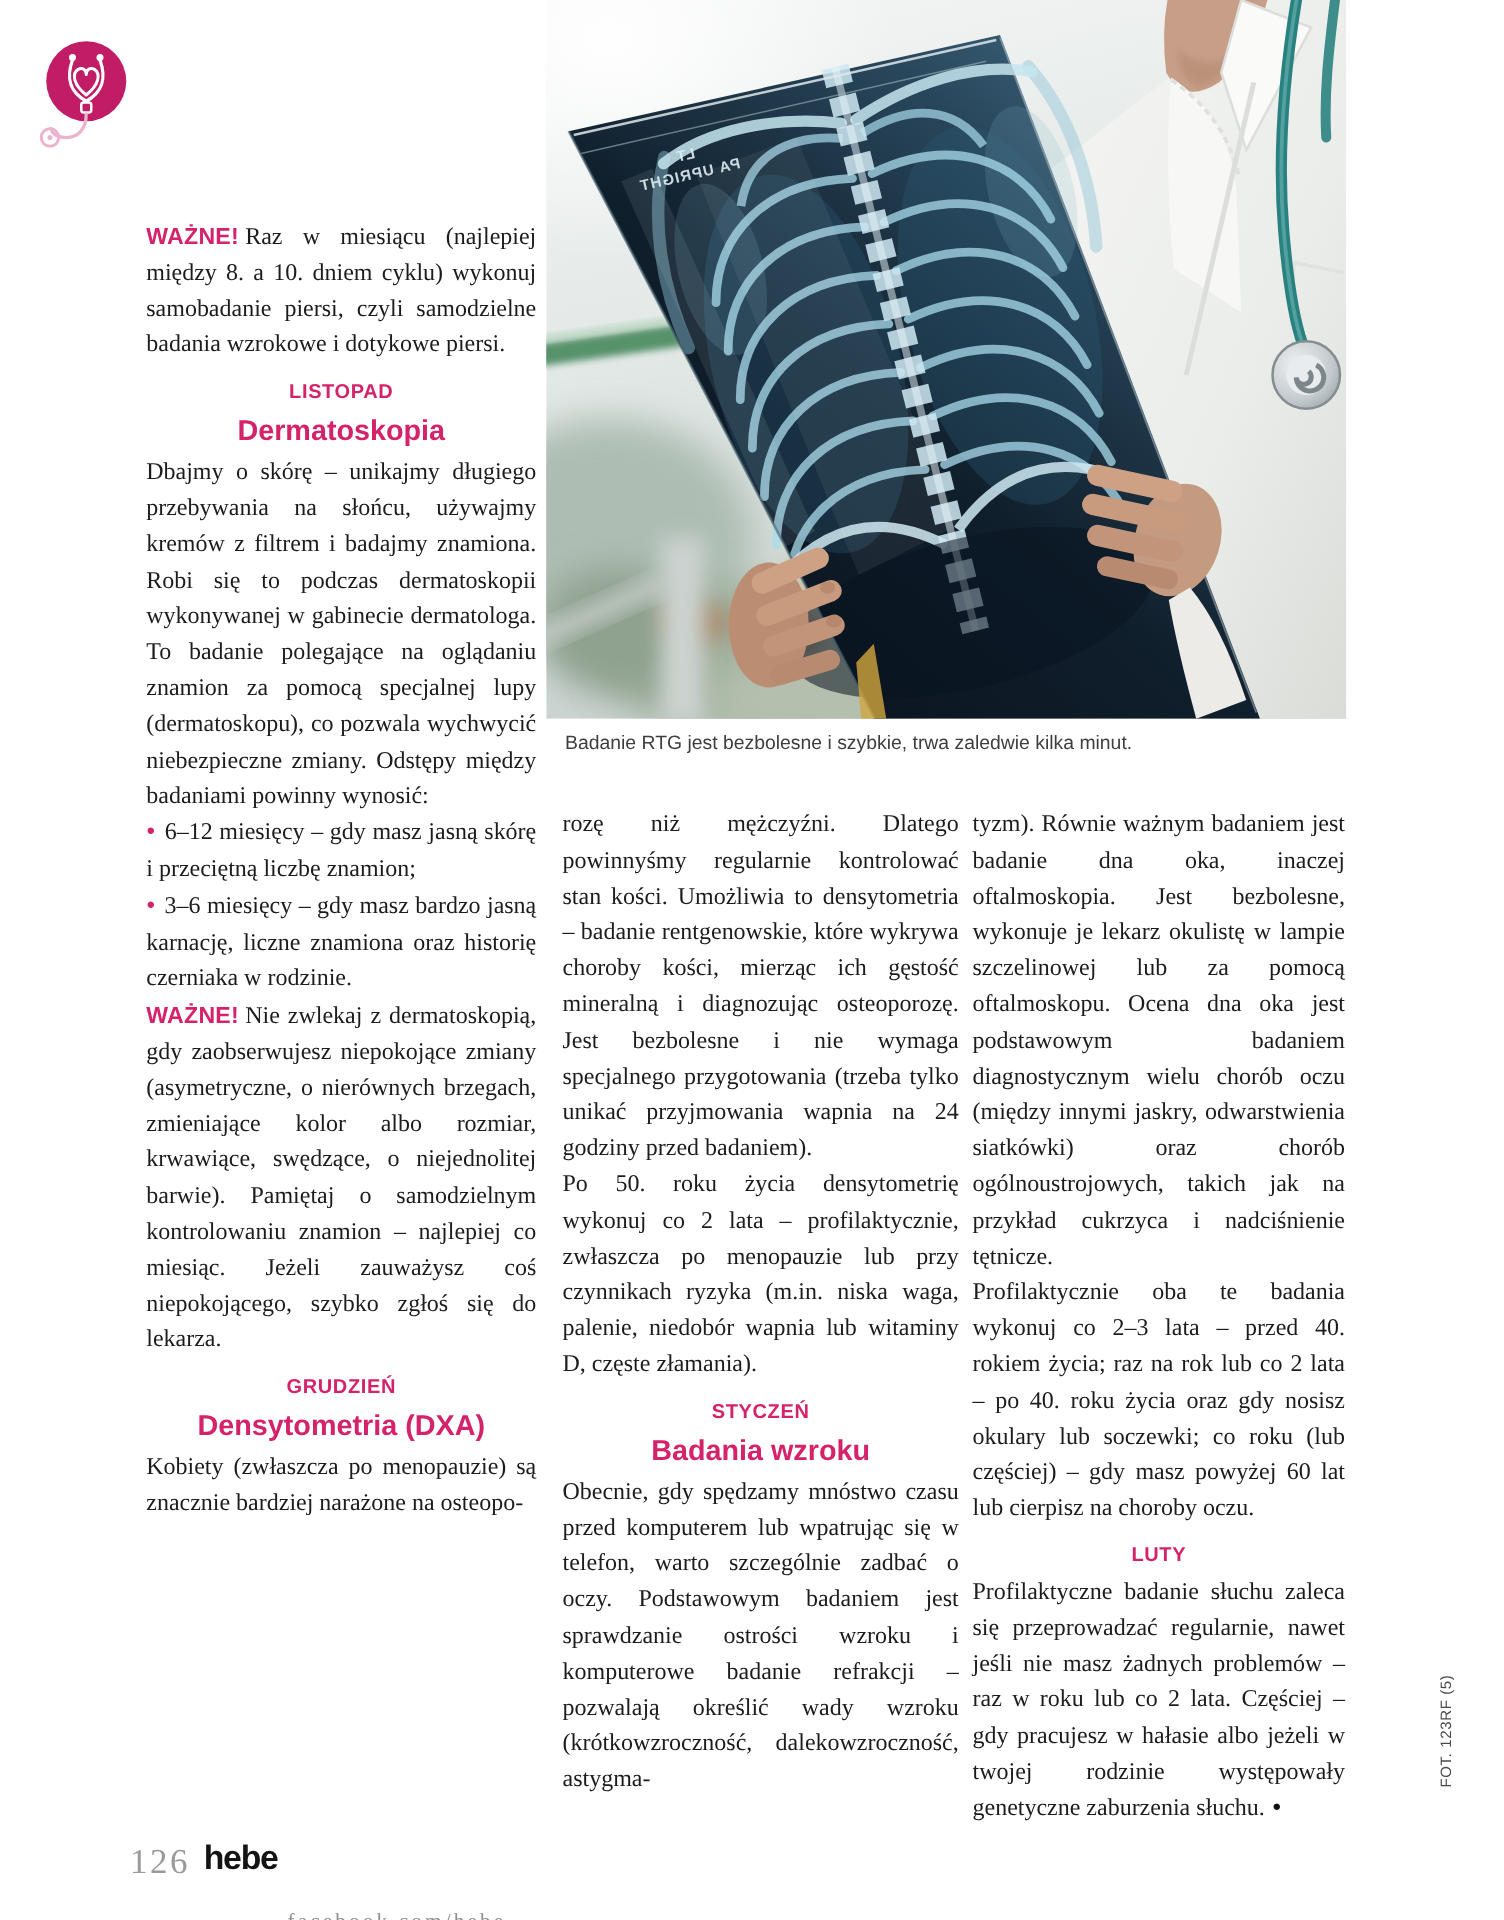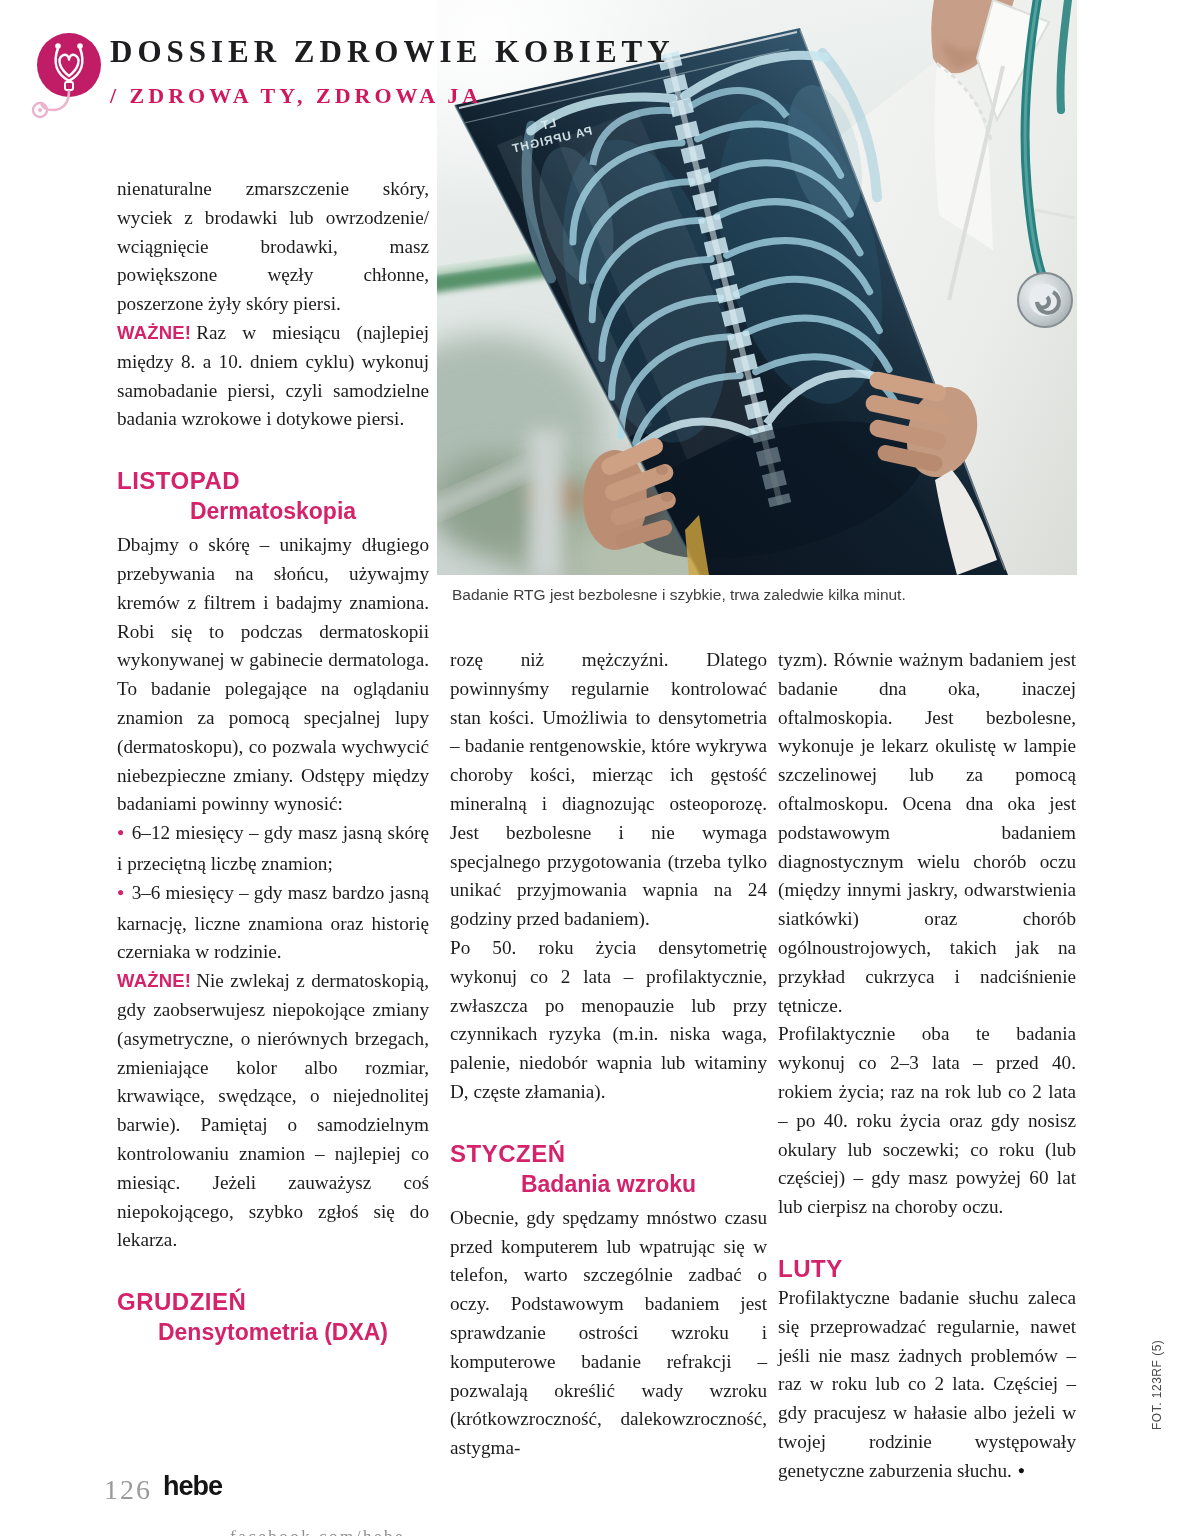--- a/index.html
+++ b/index.html
@@ -16,22 +16,22 @@
   .photo{position:absolute;left:437px;top:0;width:640px;height:575px;overflow:hidden;}
   .caption{position:absolute;left:452px;top:586px;font-family:"Liberation Sans",sans-serif;
           font-size:15.5px;color:#3e3e3e;}
   
   .col{position:absolute;font-family:"Liberation Serif",serif;font-size:19.2px;
        line-height:28.8px;color:#1c1c1c;text-align:justify;hyphens:auto;-webkit-hyphens:auto;}
   .col1{left:117px;top:175px;width:312px;}
   .col2{left:450px;top:646px;width:317px;}
   .col3{left:778px;top:646px;width:298px;}
   .col p{margin:0;}
-  .month{font-family:"Liberation Sans",sans-serif;font-weight:700;font-size:24px;
-         color:#d4226b;text-align:left;letter-spacing:0.5px;margin-top:32px;line-height:30px;}
+  .month{font-family:"Liberation Sans",sans-serif;font-weight:700;font-size:16px;
+         color:#d4226b;text-align:center;letter-spacing:0.5px;margin-top:8px;line-height:30px;}
   .month-sub{font-family:"Liberation Sans",sans-serif;font-weight:700;font-size:23px;
          color:#d4226b;text-align:center;margin-bottom:5px;line-height:30px;}
   .imp{font-family:"Liberation Sans",sans-serif;font-weight:700;color:#d4226b;
        font-size:18.5px;letter-spacing:0.2px;margin-right:5px;}
   .dot{color:#d4226b;font-size:12px;margin-right:7px;position:relative;top:-3px;}
   .endmark{color:#111;font-size:12px;margin-left:6px;position:relative;top:-3px;}
   
   .page-num{position:absolute;left:104px;top:1474px;font-family:"Liberation Serif",serif;
             font-size:28px;color:#9a9a9a;letter-spacing:2px;}
   .logo-hebe{position:absolute;left:163px;top:1471px;font-family:"Liberation Sans",sans-serif;
@@ -56,24 +56,20 @@
 
     <path d="M 41 50 C 31 42 29 33 34.5 29.5 C 38 27.5 41 30 41 33.5 C 41 30 44 27.5 47.5 29.5 C 53 33 51 42 41 50 Z" fill="none" stroke="#ffffff" stroke-width="2.4" stroke-linejoin="round"></path>
 
     <rect x="37" y="56" width="8" height="8" rx="2" fill="none" stroke="#ffffff" stroke-width="2"></rect>
 
     <path d="M 41 65 C 41 78 34 84 25 84 C 18 84 14 81 13 77" fill="none" stroke="#ecb3cd" stroke-width="2.6" stroke-linecap="round"></path>
     <circle cx="12" cy="84" r="7" fill="none" stroke="#ecb3cd" stroke-width="2.4"></circle>
     <circle cx="12" cy="84" r="2" fill="#ecb3cd"></circle>
   </svg>
 
-  <div class="kicker-row">
-    <div class="kicker">DOSSIER ZDROWIE KOBIETY</div>
-    <div class="subkicker">/ ZDROWA TY, ZDROWA JA</div>
-  </div>
 
   <svg class="photo" viewBox="0 0 640 575">
     <defs>
       <linearGradient id="bgGrad" x1="0" y1="0" x2="0.25" y2="1">
         <stop offset="0" stop-color="#f4f6f5"></stop>
           <stop offset="0.5" stop-color="#e2e8e6"></stop>
           <stop offset="1" stop-color="#c8d1ce"></stop>
       </linearGradient>
       <linearGradient id="coatGrad" x1="0" y1="0" x2="1" y2="1">
         <stop offset="0" stop-color="#f5f6f4"></stop>
@@ -226,30 +222,30 @@
       <rect x="428" y="402" width="84" height="17" rx="8.5" fill="#c89a7e" transform="rotate(12 470 410)"></rect>
       <rect x="432" y="426" width="78" height="17" rx="8.5" fill="#c2947a" transform="rotate(12 470 434)"></rect>
       <rect x="440" y="450" width="66" height="16" rx="8" fill="#b88b71" transform="rotate(12 472 458)"></rect>
       <path d="M 515 470 Q 540 500 560 560 L 520 575 Q 505 520 498 480 Z" fill="#ecebe8"></path>
     </g>
   </svg>
 
   <div class="caption">Badanie RTG jest bezbolesne i szybkie, trwa zaledwie kilka minut.</div>
 
   <div class="col col1">
-    <p>nienaturalne zmarszczenie skóry, wyciek z brodawki lub owrzodzenie/ wciągnięcie brodawki, masz powiększone węzły chłonne, poszerzone żyły skóry piersi.</p>
     <p><span class="imp">WAŻNE!</span><span>Raz w miesiącu (najlepiej między 8. a 10. dniem cyklu) wykonuj samobadanie piersi, czyli samodzielne badania wzrokowe i dotykowe piersi.</span></p>
     <div class="month">LISTOPAD</div>
     <div class="month-sub">Dermatoskopia</div>
     <p>Dbajmy o skórę – unikajmy długiego przebywania na słońcu, używajmy kremów z filtrem i badajmy znamiona. Robi się to podczas dermatoskopii wykonywanej w gabinecie dermatologa. To badanie polegające na oglądaniu znamion za pomocą specjalnej lupy (dermatoskopu), co pozwala wychwycić niebezpieczne zmiany. Odstępy między badaniami powinny wynosić:</p>
     <p><span class="dot">●</span><span>6–12 miesięcy – gdy masz jasną skórę i przeciętną liczbę znamion;</span></p>
     <p><span class="dot">●</span><span>3–6 miesięcy – gdy masz bardzo jasną karnację, liczne znamiona oraz historię czerniaka w rodzinie.</span></p>
     <p><span class="imp">WAŻNE!</span><span>Nie zwlekaj z dermatoskopią, gdy zaobserwujesz niepokojące zmiany (asymetryczne, o nierównych brzegach, zmieniające kolor albo rozmiar, krwawiące, swędzące, o niejednolitej barwie). Pamiętaj o samodzielnym kontrolowaniu znamion – najlepiej co miesiąc. Jeżeli zauważysz coś niepokojącego, szybko zgłoś się do lekarza.</span></p>
     <div class="month">GRUDZIEŃ</div>
     <div class="month-sub">Densytometria (DXA)</div>
+    <p>Kobiety (zwłaszcza po menopauzie) są znacznie bardziej narażone na osteopo-</p>
   </div>
 
   <div class="col col2">
     <p>rozę niż mężczyźni. Dlatego powinnyśmy regularnie kontrolować stan kości. Umożliwia to densytometria – badanie rentgenowskie, które wykrywa choroby kości, mierząc ich gęstość mineralną i diagnozując osteoporozę. Jest bezbolesne i nie wymaga specjalnego przygotowania (trzeba tylko unikać przyjmowania wapnia na 24 godziny przed badaniem).</p>
     <p>Po 50. roku życia densytometrię wykonuj co 2 lata – profilaktycznie, zwłaszcza po menopauzie lub przy czynnikach ryzyka (m.in. niska waga, palenie, niedobór wapnia lub witaminy D, częste złamania).</p>
     <div class="month">STYCZEŃ</div>
     <div class="month-sub">Badania wzroku</div>
     <p>Obecnie, gdy spędzamy mnóstwo czasu przed komputerem lub wpatrując się w telefon, warto szczególnie zadbać o oczy. Podstawowym badaniem jest sprawdzanie ostrości wzroku i komputerowe badanie refrakcji – pozwalają określić wady wzroku (krótkowzroczność, dalekowzroczność, astygma-</p>
   </div>
 

